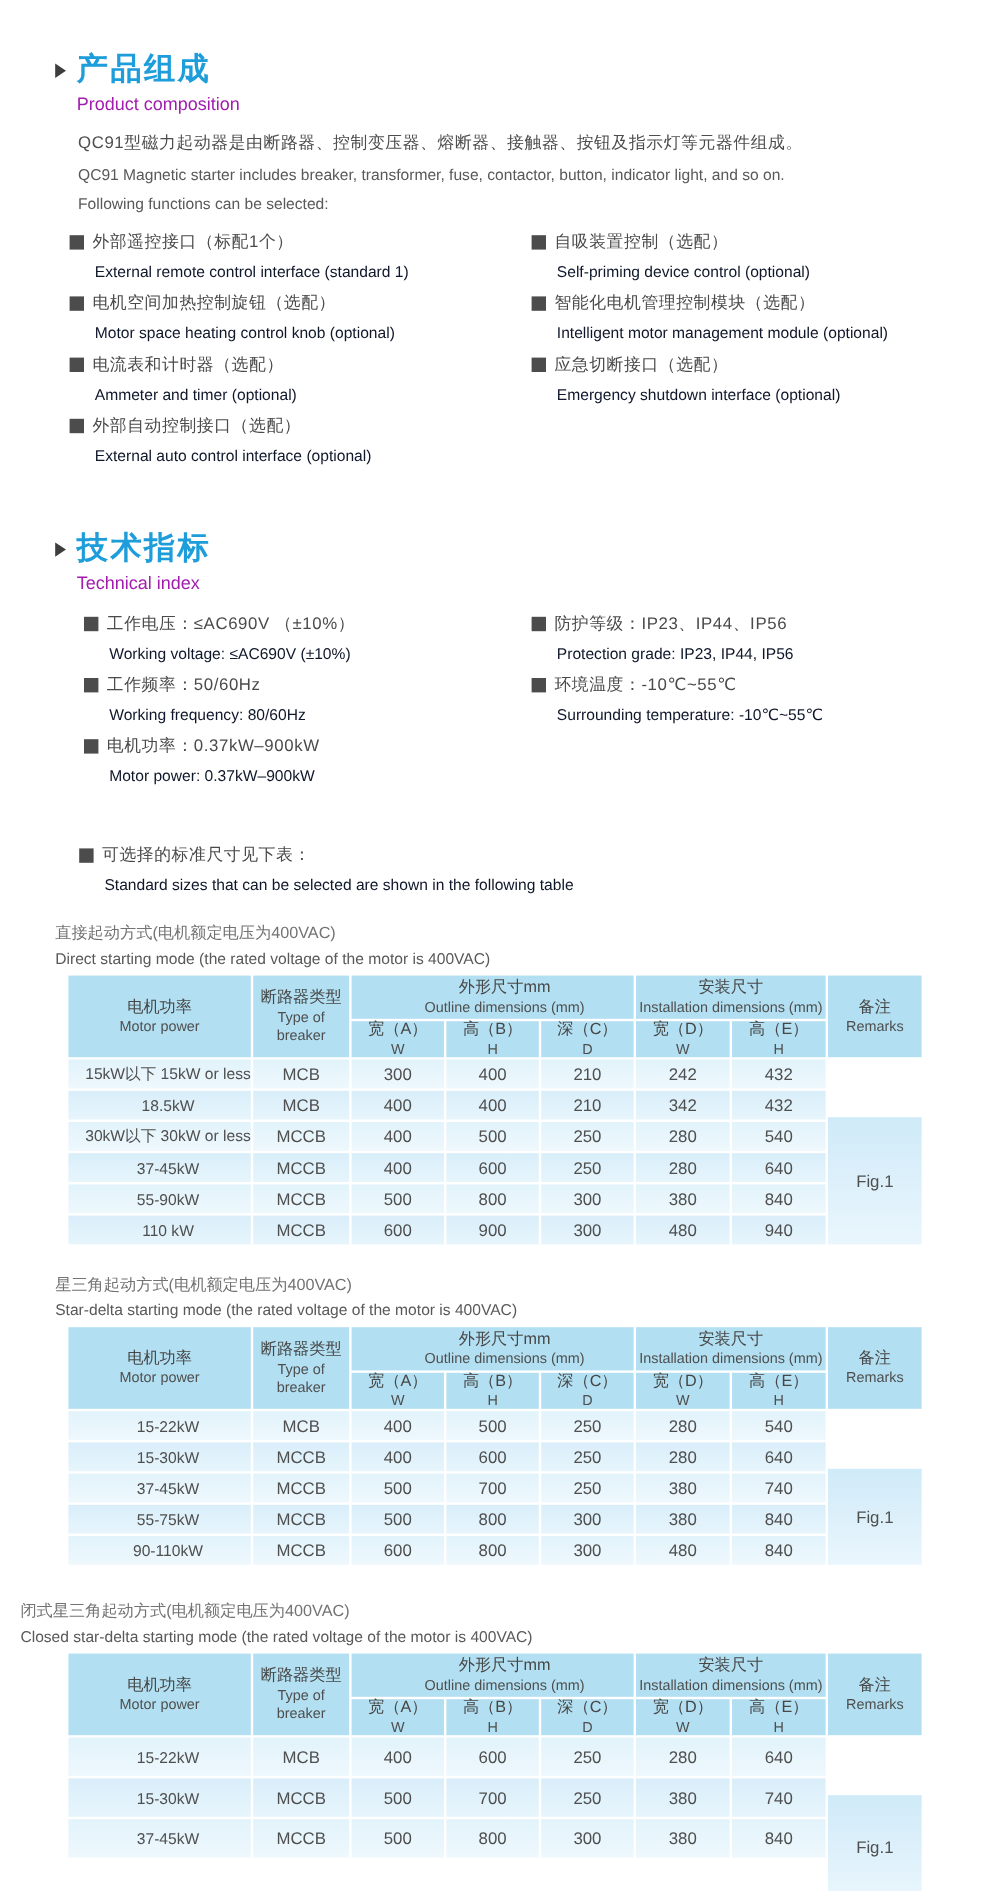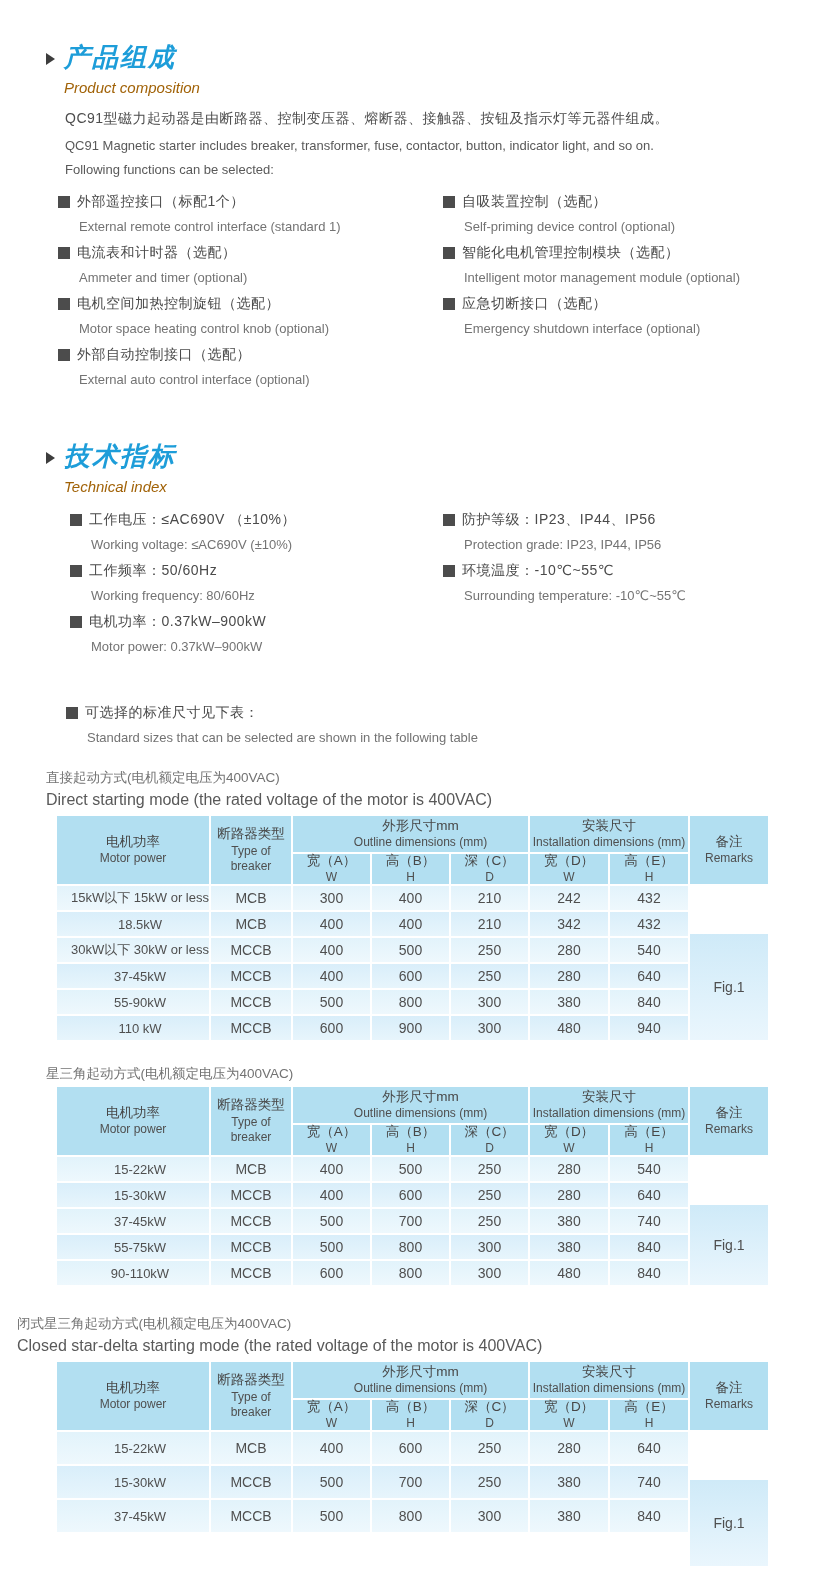--- a/index.html
+++ b/index.html
@@ -5,59 +5,59 @@
   * { margin:0; padding:0; box-sizing:border-box; }
   html,body { background:#ffffff; }
   body {
     width:830px; height:1576px; overflow:hidden;
     font-family:"Liberation Sans","DejaVu Sans",sans-serif;
     color:#4d4d4d;
   }
   .page { position:relative; width:830px; height:1576px; }
 
   
-  .sec-header { margin-left:46px;font-style:italic; }
+  .sec-header { margin-left:46px; }
   .sec-title-row { display:flex; align-items:center; }
   .tri-icon {
     width:0; height:0; margin-right:9px; margin-top:2px;
     border-left:9px solid #3d3d3d;
     border-top:6px solid transparent;
     border-bottom:6px solid transparent;
   }
   .sec-title-cn { font-size:26px; font-weight:bold; color:#1d9dd9; letter-spacing:2px; }
-  .sec-title-en { font-size:15px; color:#a16207; margin:4px 0 0 18px; }
+  .sec-title-en { font-size:15px; color:#a21caf; margin:4px 0 0 18px; }
 
   
   .paras { margin:14px 0 0 65px; }
   .para-cn { font-size:14px; color:#4d4d4d; margin-bottom:10px; letter-spacing:0.5px; }
   .para-en { font-size:13px; color:#595959; margin-bottom:9px; }
 
   
   .cols { display:flex; }
   .col-l { width:385px; }
   .col-r { flex:1; }
   .feat-cols { margin:16px 0 0 58px; }
   .spec-cols { margin:16px 0 0 70px; }
   .bullet-item { margin-bottom:10px; }
   .cn-line { display:flex; align-items:center; font-size:14px; color:#4a4a4a; letter-spacing:0.5px; }
   .sq {
     width:12px; height:12px; background:#4c4c4c; flex:none; margin-right:7px;
   }
-  .en-line { font-size:13px; color:#737373; margin:8px 0 0 21px; }
+  .en-line { font-size:13px; color:#0f172a; margin:8px 0 0 21px; }
 
   
   .note { margin:40px 0 0 66px; }
 
   
   .tbl-block { margin-left:57px; }
   .tbl-block.t1 { margin-top:24px; }
   .tbl-block.t2 { margin-top:25px; }
   .tbl-block.t3 { margin-top:30px; }
   .tbl-title-cn { font-size:13.5px; color:#737373; margin-bottom:4px; }
-  .tbl-title-en { font-size:16px; color:#595959; margin-bottom:7px; }
+  .tbl-title-en { font-size:13px; color:#595959; margin-bottom:7px; }
   .shift-near { margin-left:-11px; }
   .shift-far  { margin-left:-40px; }
 
   .dim-table {
     display:grid;
     grid-template-columns:152px 80px 77px 77px 77px 78px 78px 78px;
     grid-template-rows:36px 30px;
     gap:2px;
     width:711px;
   }
@@ -124,31 +124,31 @@
           <div class="cn-line">
             <span class="sq"></span>
             <span>外部遥控接口（标配1个）</span>
           </div>
           <div class="en-line">External remote control interface (standard 1)</div>
         </div>
 
         <div class="bullet-item">
           <div class="cn-line">
             <span class="sq"></span>
+            <span>电机空间加热控制旋钮（选配）</span>
+          </div>
+          <div class="en-line">Motor space heating control knob (optional)</div>
+        </div>
+
+        <div class="bullet-item">
+          <div class="cn-line">
+            <span class="sq"></span>
             <span>电流表和计时器（选配）</span>
           </div>
           <div class="en-line">Ammeter and timer (optional)</div>
-        </div>
-
-        <div class="bullet-item">
-          <div class="cn-line">
-            <span class="sq"></span>
-            <span>电机空间加热控制旋钮（选配）</span>
-          </div>
-          <div class="en-line">Motor space heating control knob (optional)</div>
         </div>
 
         <div class="bullet-item">
           <div class="cn-line">
             <span class="sq"></span>
             <span>外部自动控制接口（选配）</span>
           </div>
           <div class="en-line">External auto control interface (optional)</div>
         </div>
 
@@ -356,20 +356,21 @@
             <div class="td">940</div>
           </div>
         
       </div>
     </div>
   </div>
 
   <div class="tbl-block t2">
     <div class="shift-near">
       <div class="tbl-title-cn">星三角起动方式(电机额定电压为400VAC)</div>
+      <div class="tbl-title-en">Star-delta starting mode (the rated voltage of the motor is 400VAC)</div>
     </div>
     <div class="dim-table rows-26">
       <div class="th h-motor">
           <span class="cn">电机功率</span>
           <span class="en">Motor power</span>
         </div>
       <div class="th h-breaker">
           <span class="cn">断路器类型</span>
           <span class="en">Type of breaker</span>
         </div>

